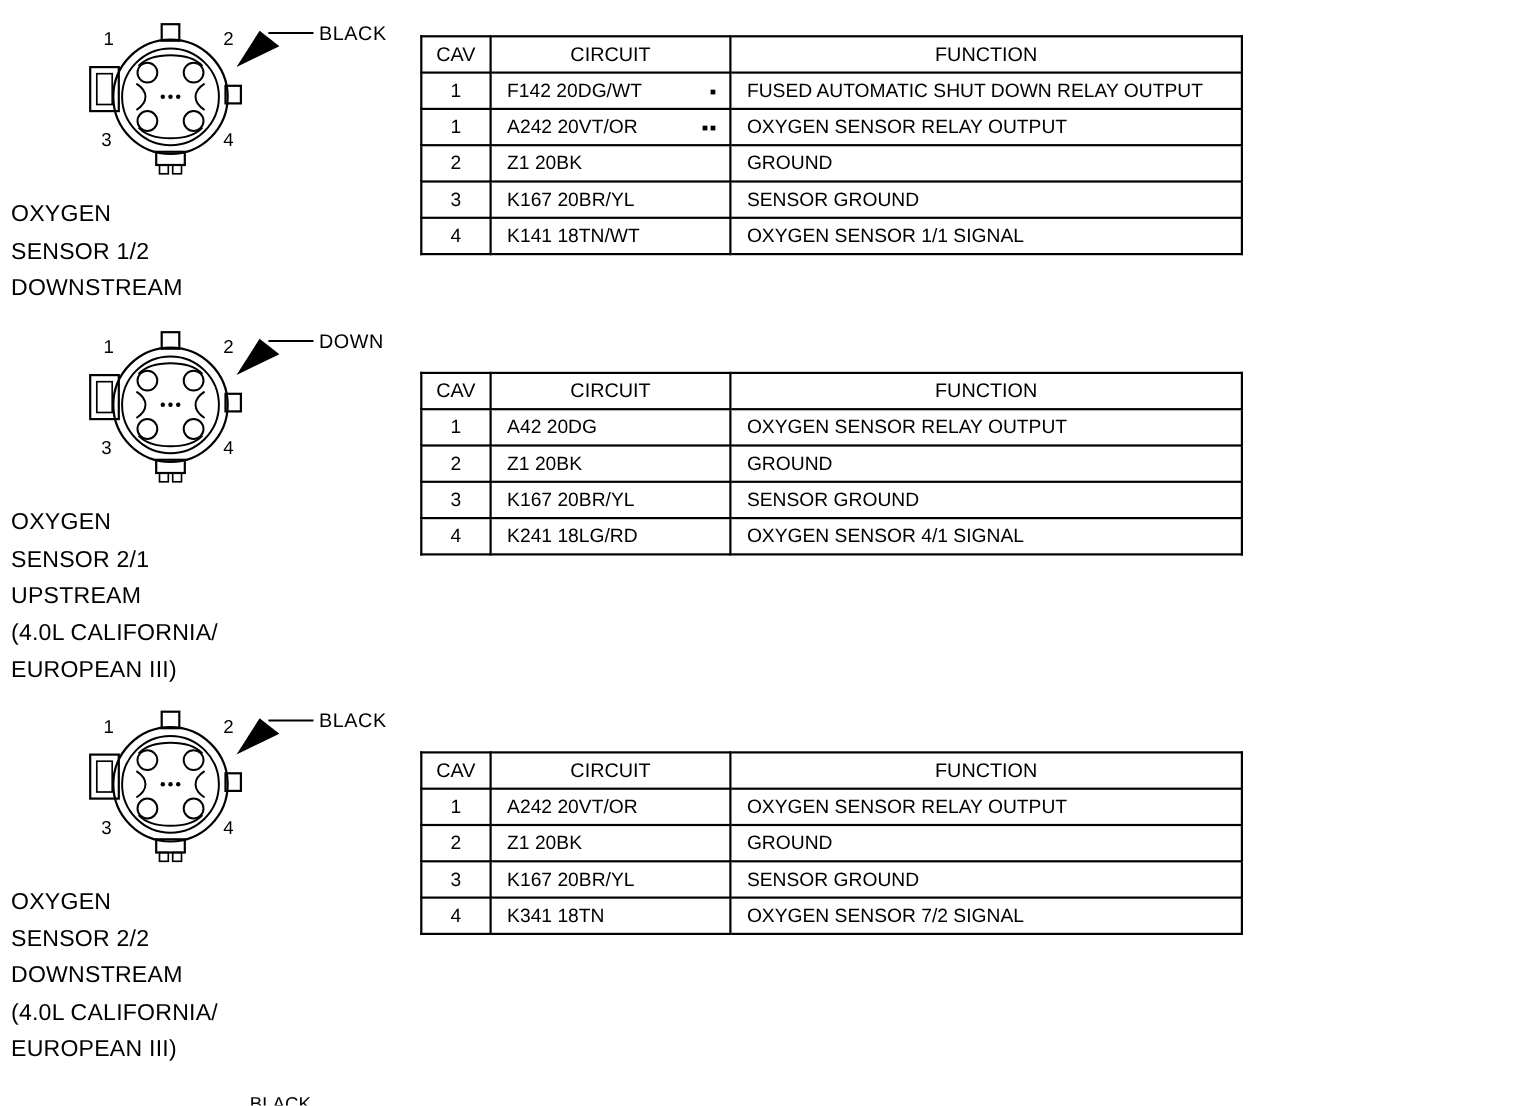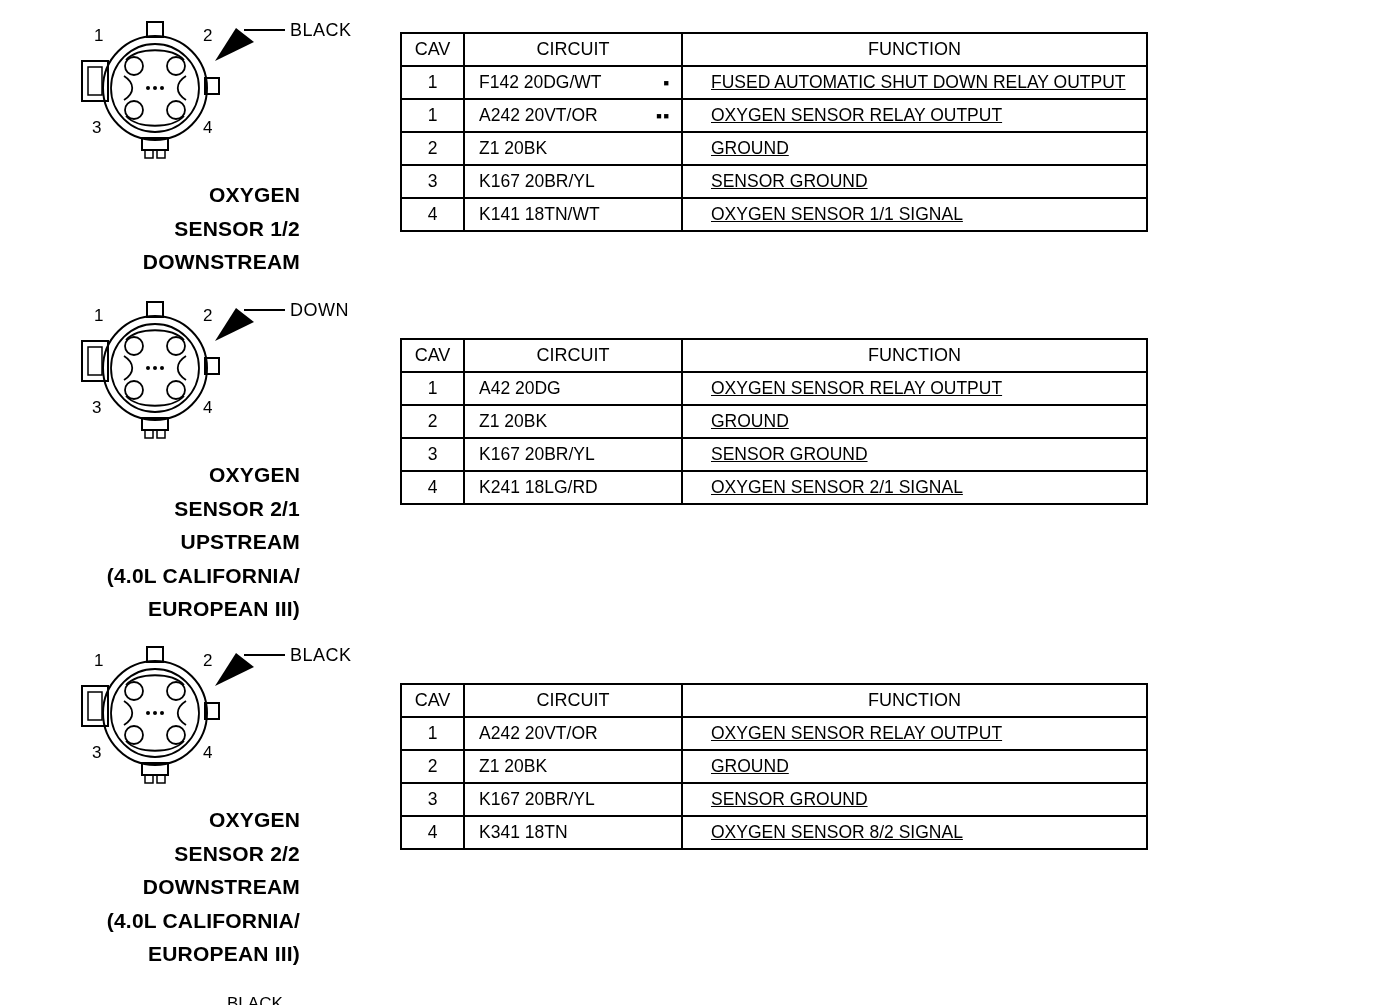--- a/index.html
+++ b/index.html
@@ -27,48 +27,48 @@
   .pin-num.p2 { left: 133px; top: 12px; }
   .pin-num.p3 { left: 22px;  top: 104px; }
   .pin-num.p4 { left: 133px; top: 104px; }
   .color-label {
     position: absolute; left: 220px; top: 5px;
     font-size: 18px; line-height: 22px;
     letter-spacing: 0.5px;
   }
   .caption {
     position: absolute; left: 10px; top: 178px; width: 290px;
-    text-align: right;
-    font-weight: bold;
+    text-align: left;
+    font-weight: normal;
     font-size: 21px;
     line-height: 33.5px;
     white-space: pre-line;
     letter-spacing: 0.2px;
   }
   table.pin-table {
-    position: absolute; left: 400px;
+    position: absolute; left: 382px;
     width: 748px;
     border-collapse: collapse;
     table-layout: fixed;
   }
   #section-1 .pin-table { top: 32px; }
   #section-2 .pin-table { top: 58px; }
   #section-3 .pin-table { top: 58px; }
   .pin-table th, .pin-table td {
     border: 2px solid #000;
     height: 33px;
     font-size: 17.5px;
     vertical-align: middle;
     overflow: hidden;
     white-space: nowrap;
   }
   .pin-table th { font-weight: normal; font-size: 18px; text-align: center; }
   .pin-table td.cav { text-align: center; }
   .pin-table td.circuit { padding-left: 14px; position: relative; margin-top: 24px; }
-  .pin-table td.func { padding-left: 28px; text-decoration: underline; }
+  .pin-table td.func { padding-left: 14px; }
   .pin-table .marker {
     position: absolute; right: 10px; top: 50%;
     transform: translateY(-50%);
     font-size: 9px;
     letter-spacing: 2px;
   }
   .bottom-partial {
     position: absolute; left: 227px; top: 994px;
     font-size: 17px; line-height: 20px;
   }
@@ -220,21 +220,21 @@
           <td class="func">GROUND</td>
         </tr>
         <tr>
           <td class="cav">3</td>
           <td class="circuit"><span>K167 20BR/YL</span></td>
           <td class="func">SENSOR GROUND</td>
         </tr>
         <tr>
           <td class="cav">4</td>
           <td class="circuit"><span>K241 18LG/RD</span></td>
-          <td class="func">OXYGEN SENSOR 2/1 SIGNAL</td>
+          <td class="func">OXYGEN SENSOR 4/1 SIGNAL</td>
         </tr>
       </tbody>
   </table>
 </section>
 
 <section class="sensor-section" id="section-3">
   <div class="connector">
     <svg class="connector-svg" width="220" height="156" viewBox="0 0 220 156">
       <g fill="none" stroke="#000" stroke-width="2">
         <rect x="77" y="8" width="16" height="15"></rect>
@@ -297,19 +297,19 @@
           <td class="func">GROUND</td>
         </tr>
         <tr>
           <td class="cav">3</td>
           <td class="circuit"><span>K167 20BR/YL</span></td>
           <td class="func">SENSOR GROUND</td>
         </tr>
         <tr>
           <td class="cav">4</td>
           <td class="circuit"><span>K341 18TN</span></td>
-          <td class="func">OXYGEN SENSOR 8/2 SIGNAL</td>
+          <td class="func">OXYGEN SENSOR 7/2 SIGNAL</td>
         </tr>
       </tbody>
   </table>
 </section>
 
 <span class="bottom-partial">BLACK</span>
 
 </body></html>

